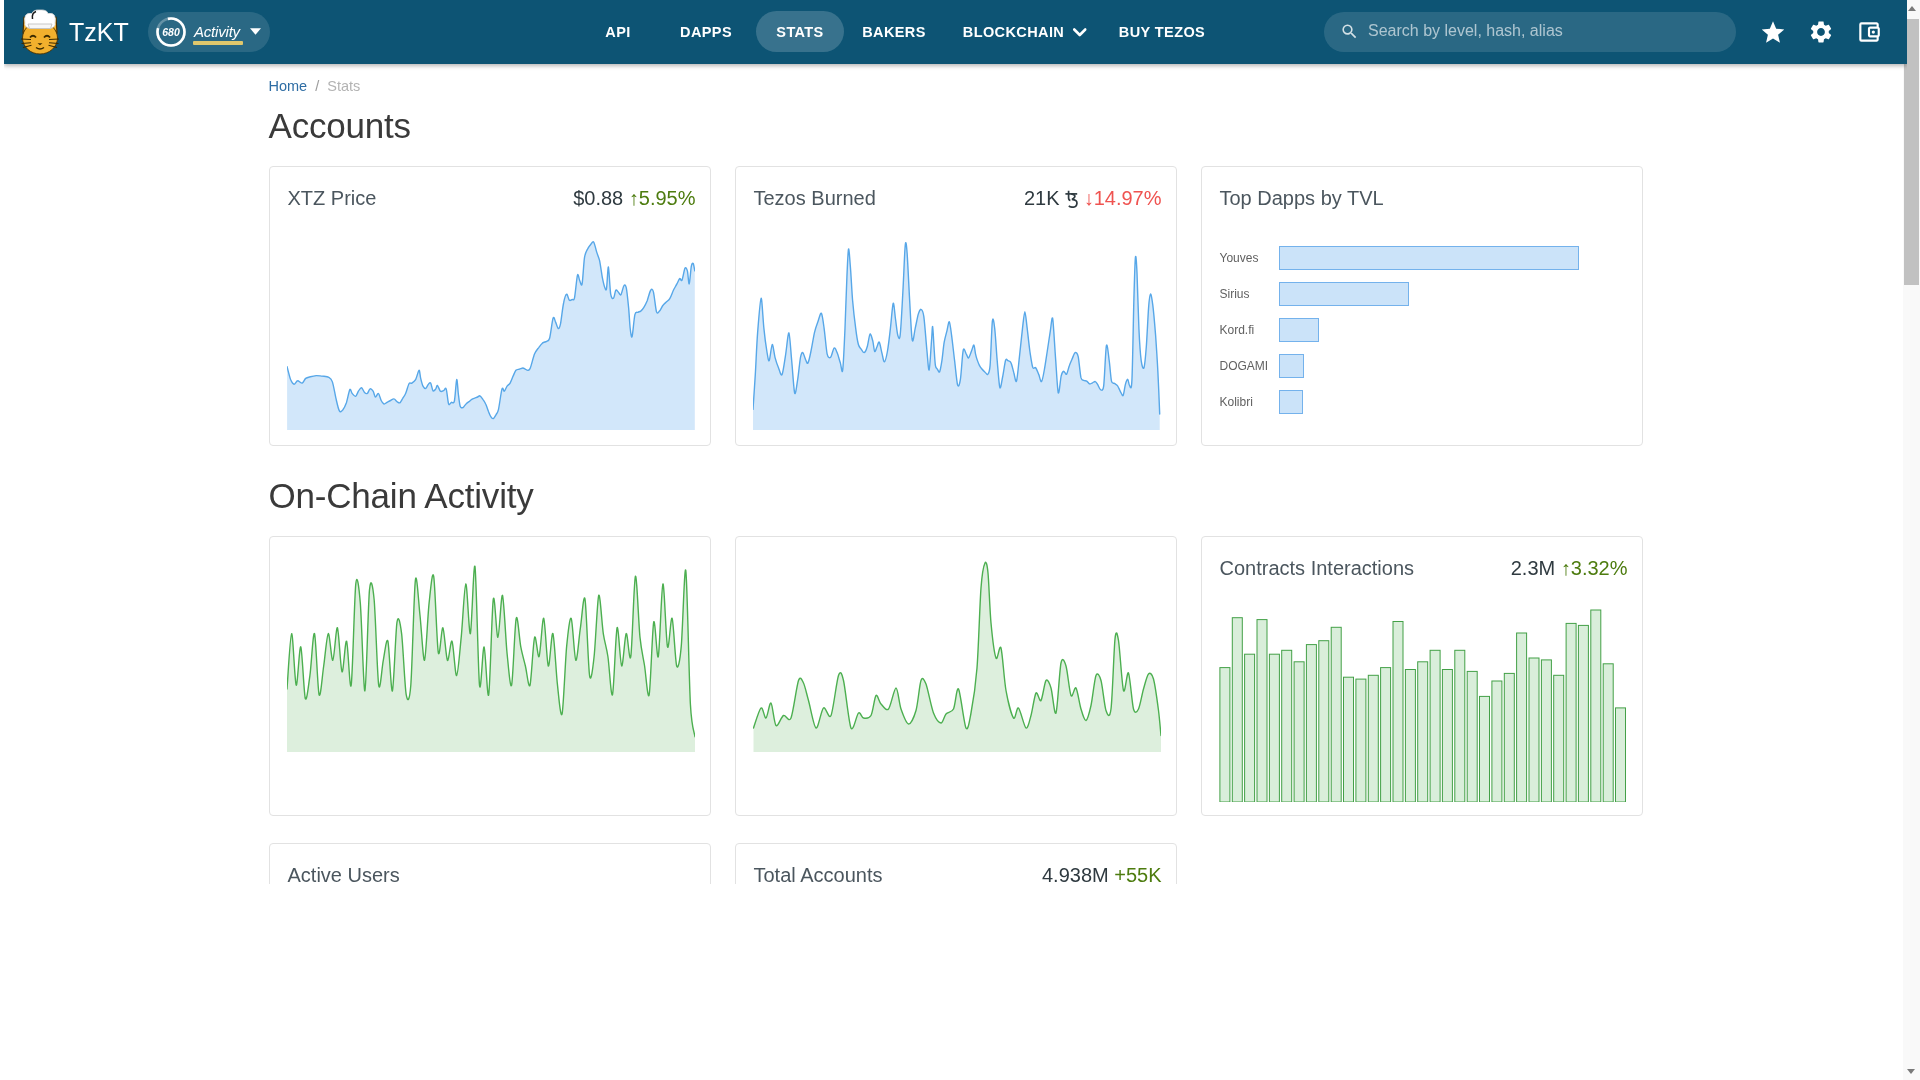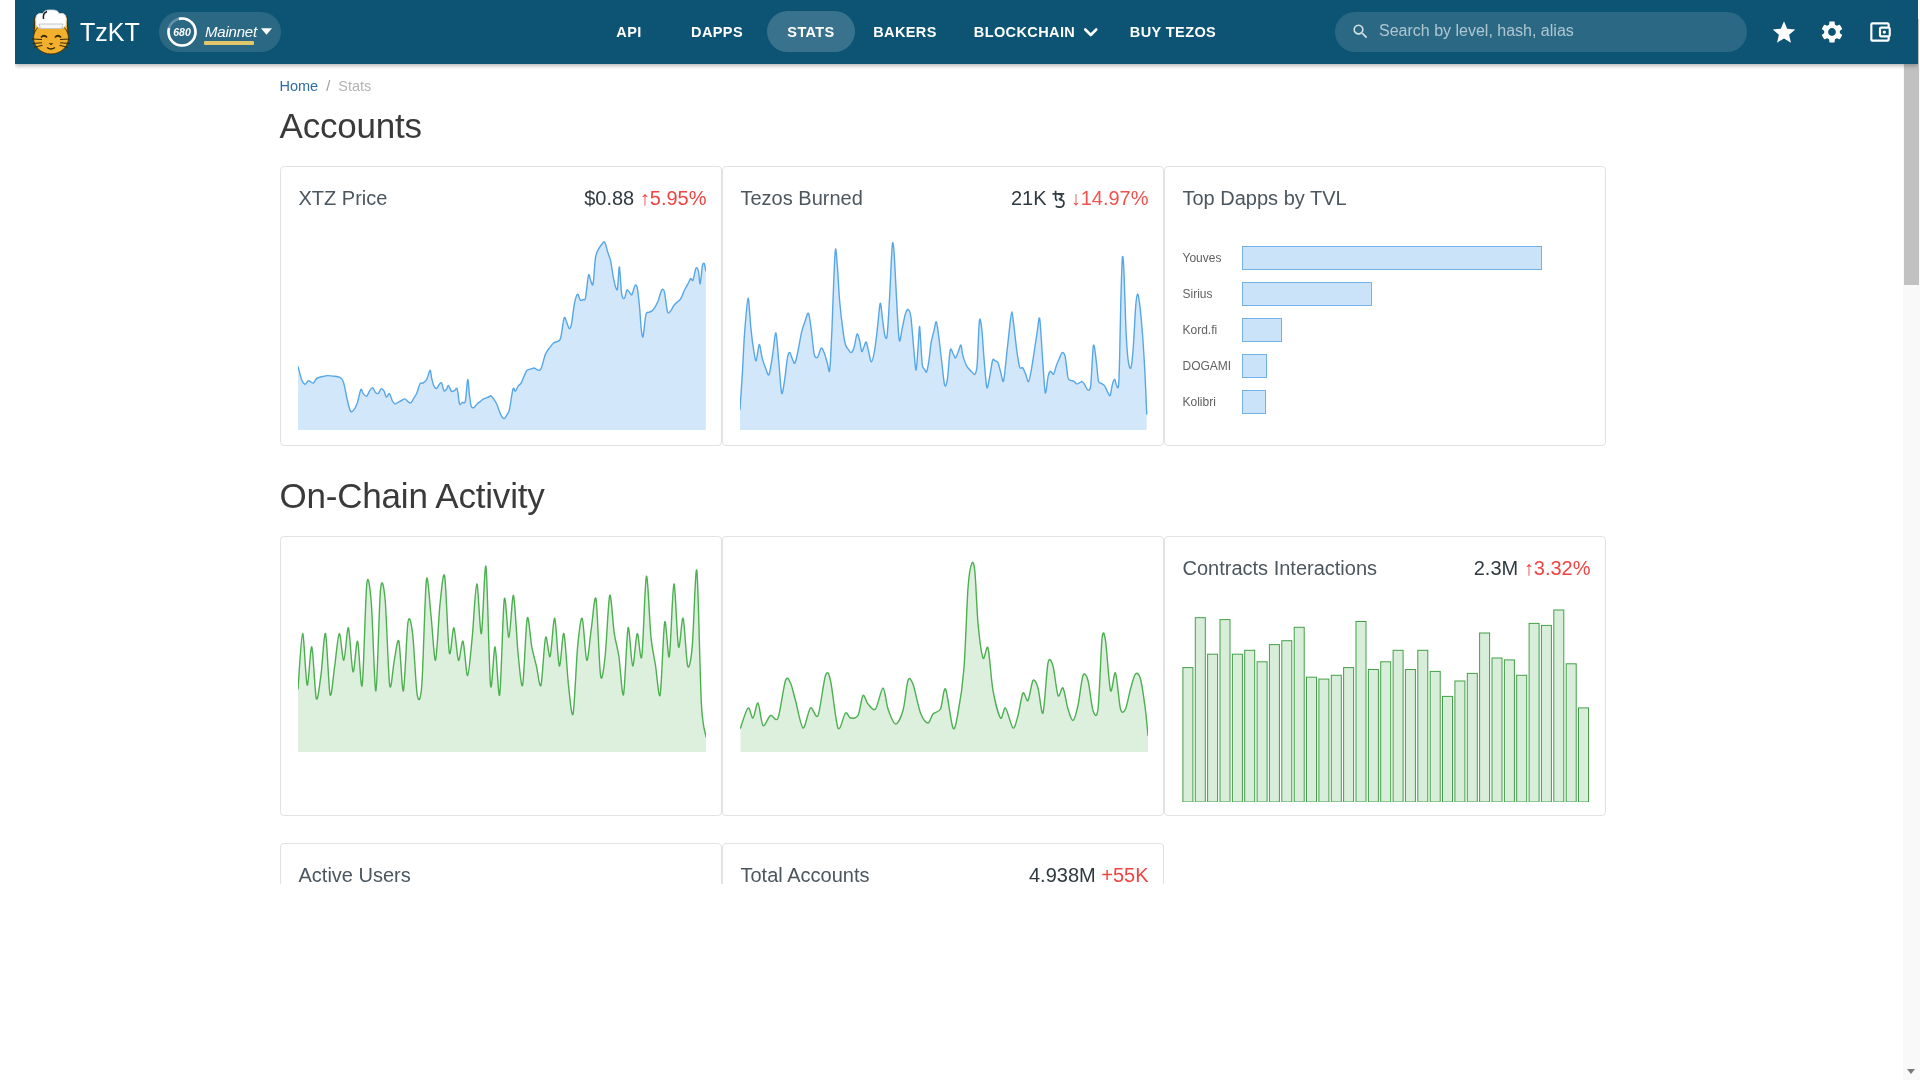--- a/index.html
+++ b/index.html
@@ -1,17 +1,17 @@
 <!DOCTYPE html>
 <html><head><meta charset="utf-8"><title>Tezos Stats - TzKT</title>
 <style>
 * { box-sizing: border-box; }
 html,body { margin:0; padding:0; background:#ffffff; font-family:"Liberation Sans", sans-serif; overflow:hidden; }
 .viewport { position:relative; width:1920px; height:1080px; overflow:hidden; }
-.pagearea { position:absolute; left:15px; top:0; width:1903px; height:884px; overflow:hidden; background:#fff; }
+.pagearea { position:absolute; left:4px; top:0; width:1903px; height:884px; overflow:hidden; background:#fff; }
 
 .nav { position:relative; height:64px; background:#0d5474; box-shadow:0 2px 4px rgba(0,0,0,0.28); z-index:5; }
 .logo { position:absolute; left:16px; top:9px; display:flex; align-items:center; }
 .logo-text { color:#fff; font-size:25px; font-weight:400; margin-left:9px; letter-spacing:0px; }
 .netpill { position:absolute; left:144px; top:12px; width:122px; height:40px; border-radius:20px; background:rgba(255,255,255,0.12);font-style:italic; }
 .netpill .mn { position:absolute; left:46px; top:11px; color:#fff; font-size:15px; font-weight:500; letter-spacing:-0.2px; }
 .netpill .underline { position:absolute; left:45px; top:29px; width:50px; height:3.5px; background:#e0c76c; border-radius:1px; }
 .netpill .car { position:absolute; right:9px; top:16px; line-height:0; }
 .nl { position:absolute; top:0; height:64px; line-height:64px; transform:translateX(-50%); color:#fff; font-size:14.5px; font-weight:bold; letter-spacing:0.4px; white-space:nowrap; z-index:2; }
 .statpill { position:absolute; left:752px; top:11px; width:88px; height:41px; border-radius:21px; background:rgba(255,255,255,0.18); z-index:1; }
@@ -20,29 +20,29 @@
 .icon { position:absolute; top:19px; transform:translateX(-50%); }
 
 .main { width:1374px; margin:0 auto; }
 .crumbs { margin-top:14px; font-size:14.5px; }
 .crumbs .home { color:#2e6da4;text-align:center; }
 .crumbs .sep { color:#9b9b9b; margin:0 8px; }
 .crumbs .cur { color:#b3b3b3; }
 h1 { font-size:35px; font-weight:400; color:#3a3a3a; margin:0; letter-spacing:-0.2px; }
 .h1-eco { margin-top:12px; }
 .h1-oca { margin-top:30px; }
-.grid { display:flex; }
+.grid { display:flex; gap:24px; }
 .grid.r1 { margin-top:20px; }
 .grid.r2 { margin-top:20px; }
 .grid.r3 { margin-top:27px; }
 .card { position:relative; width:442px; height:280px; background:#fff; border:1px solid #e2e2e2; border-radius:4px; padding:20px 17px 18px 17px; display:flex; flex-direction:column; justify-content:space-between; }
 .card-head { display:flex; justify-content:space-between; align-items:baseline; padding-left:1px; margin-right:-3px; }
 .card-title { font-size:20px; color:#4b565e; }
 .card-val { font-size:20px; color:#2f3a40; }
-.up { color:#ef4444;margin-top:36px; }
+.up { color:#4d7c0f;margin-top:36px; }
 .down { color:#ef5350; }
 .chart { align-self:stretch; }
 
 .tvl-label { position:absolute; left:18px; font-size:12px; color:#616161;text-align:center; }
 .tvl-bar { position:absolute; left:77px; height:24px; background:#cbe3f9; border:1px solid #74b2ec; }
 
 .sb { position:absolute; right:0; top:0; width:17px; height:1080px; background:#f9f9f9; }
 .sb .thumb { position:absolute; left:1px; top:19px; width:15px; height:266px; background:#c1c1c1; }
 .arrow-up { width:0; height:0; border-left:4px solid transparent; border-right:4px solid transparent; border-bottom:5px solid #7a7a7a; margin:6px auto; }
 .arrow-down { position:absolute; bottom:6px; left:4px; width:0; height:0; border-left:4px solid transparent; border-right:4px solid transparent; border-top:5px solid #7a7a7a; }
@@ -67,21 +67,21 @@
 <path d="M39 30 l-10 0.5 M38.5 34.5 l-9.5-0.8 M37 38.5 l-8.5-2.2" stroke="#3a2a00" stroke-width="1.1" fill="none"></path>
 </svg>
           <span class="logo-text">TzKT</span>
         </div>
     <div class="netpill">
           <svg width="32" height="32" viewBox="0 0 32 32" style="position:absolute;left:7px;top:4px">
 <circle cx="16" cy="16" r="13.5" fill="none" stroke="rgba(255,255,255,0.28)" stroke-width="2.6"></circle>
 <circle cx="16" cy="16" r="13.5" fill="none" stroke="#ffffff" stroke-width="2.6" stroke-dasharray="71 13.8" stroke-dashoffset="-60" stroke-linecap="butt"></circle>
 <text x="16" y="20" text-anchor="middle" font-size="10.5" font-weight="bold" fill="#fff" font-family="Liberation Sans, sans-serif">680</text>
 </svg>
-          <span class="mn">Mainnet</span>
+          <span class="mn">Activity</span>
           <div class="underline"></div>
           <span class="car"><svg width="11" height="7" viewBox="0 0 10 6" fill="#ffffff">
               <path d="M0 0 L10 0 L5 6 Z"></path>
             </svg></span>
         </div>
     <div class="statpill"></div>
     <span class="nl" style="left:614px">API</span>
     <span class="nl" style="left:702px">DAPPS</span>
     <span class="nl" style="left:796px">STATS</span>
     <span class="nl" style="left:890px">BAKERS</span>

